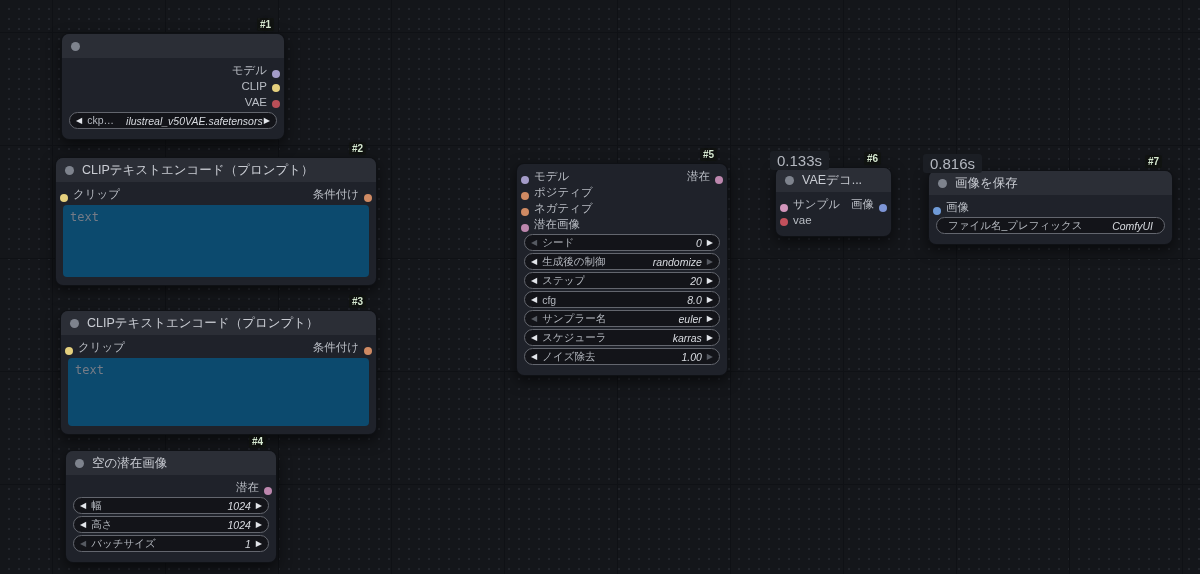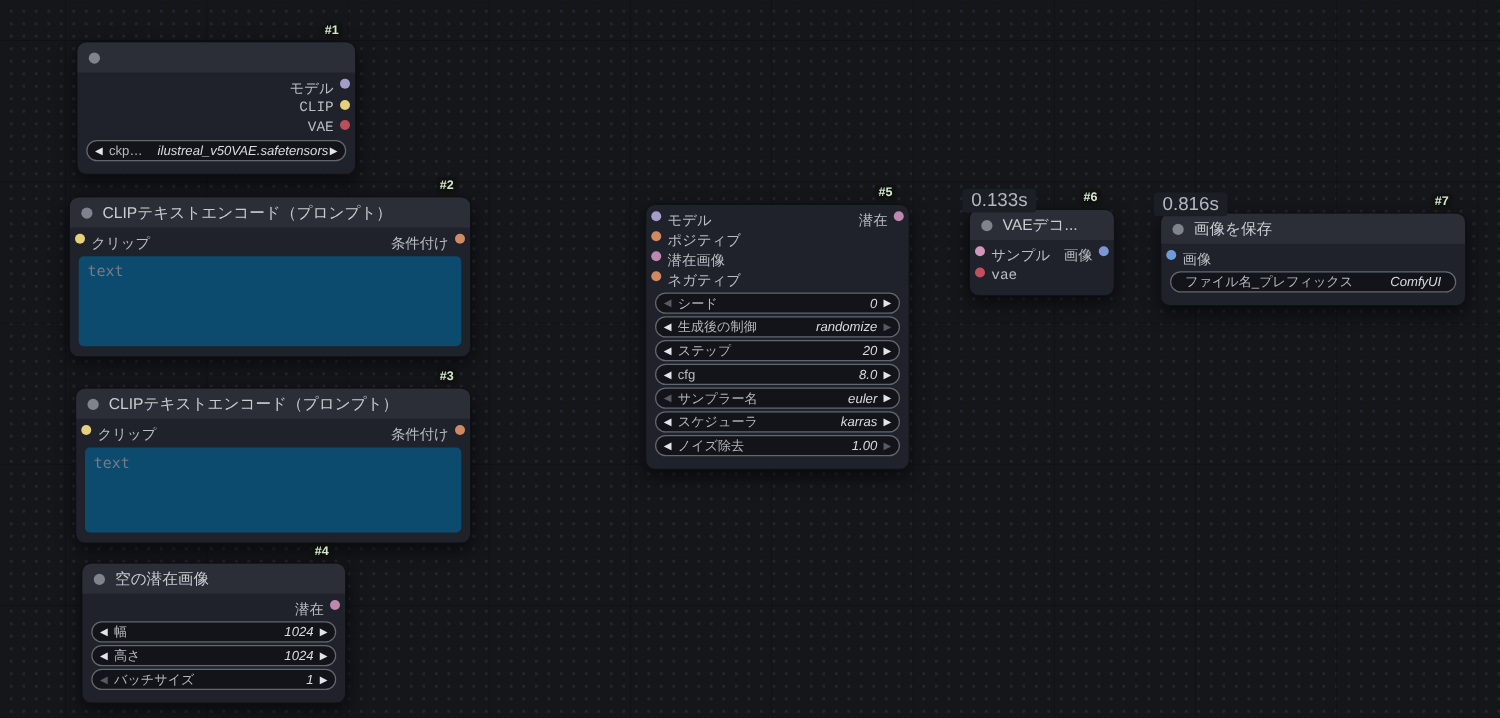--- a/index.html
+++ b/index.html
@@ -29,21 +29,21 @@
   }
   .hdr{
     height:24px;display:flex;align-items:center;gap:8px;
     background:#2b2e36;border-radius:7px 7px 0 0;padding:0 9px;
     color:#c9ccd3;font-size:12.5px;white-space:nowrap;overflow:hidden;
   }
   .cdot{width:9px;height:9px;border-radius:50%;background:#7e838d;flex:0 0 auto;}
   .ttl{overflow:hidden;text-overflow:ellipsis;white-space:nowrap;}
   .body{padding:4px 0 8px 0;}
   .srow{height:16px;display:flex;align-items:center;justify-content:space-between;padding:0 4px;}
-  .slot{display:flex;align-items:flex-start;gap:5px;white-space:nowrap;font-family:Liberation Mono, monospace;}
+  .slot{display:flex;align-items:flex-end;gap:5px;white-space:nowrap;}
   .sdot{width:8px;height:8px;border-radius:50%;flex:0 0 auto;}
   .widget{
     display:flex;align-items:center;
     height:15px;margin:2px 7px;padding:0 6px;
     background:#131419;border:1px solid #63666e;border-radius:9px;
     font-size:10.5px;white-space:nowrap;overflow:hidden;
   }
   .widget .lbl{color:#b4b8bf;margin:0 5px;overflow:hidden;text-overflow:ellipsis;}
   .widget .val{margin-left:auto;color:#d8dbe0;padding:0 5px;overflow:hidden;font-style:italic;}
   .arw{font-size:8px;color:#e2e5ea;line-height:1;flex:0 0 auto;}
@@ -196,29 +196,29 @@
         </div>
         <div class="srow">
           <div class="slot">
             <div class="sdot" style="background: rgb(207, 138, 99);"></div>
             <div>ポジティブ</div>
           </div>
           <div class="slot"></div>
         </div>
         <div class="srow">
           <div class="slot">
+            <div class="sdot" style="background: rgb(207, 138, 99);"></div>
+            <div>ネガティブ</div>
+          </div>
+          <div class="slot"></div>
+        </div>
+        <div class="srow">
+          <div class="slot">
             <div class="sdot" style="background: rgb(189, 135, 174);"></div>
             <div>潜在画像</div>
-          </div>
-          <div class="slot"></div>
-        </div>
-        <div class="srow">
-          <div class="slot">
-            <div class="sdot" style="background: rgb(207, 138, 99);"></div>
-            <div>ネガティブ</div>
           </div>
           <div class="slot"></div>
         </div>
         <div class="widget">
           <div class="arw dim">◀</div>
           <div class="lbl">シード</div>
           <div class="val">0</div>
           <div class="arw">▶</div>
         </div>
         <div class="widget">

